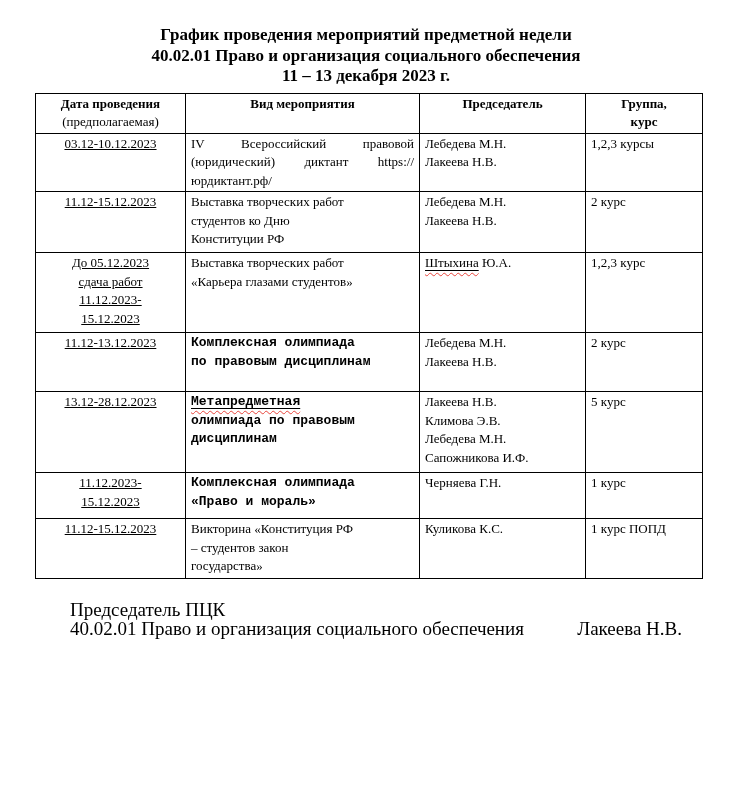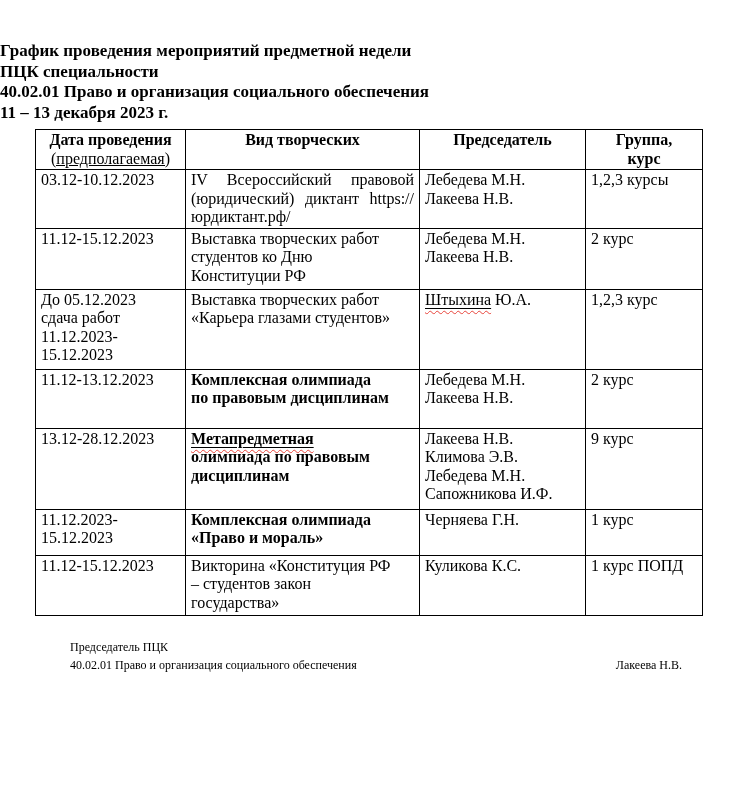--- a/index.html
+++ b/index.html
@@ -4,92 +4,93 @@
 <style>
   * { box-sizing: border-box; }
   html, body { margin: 0; padding: 0; }
   body {
     width: 732px; height: 793px;
     background: #ffffff; color: #000000;
     font-family: "Liberation Serif", serif;
     overflow: hidden;
   }
   .title-block {
-    margin-top: 41px;
+    margin-top: 25px;
+    text-align: center;
     font-weight: bold;
     font-size: 17px;
     line-height: 20.5px;
   }
   table.schedule {
     border-collapse: collapse;
     table-layout: fixed;
     margin: 6px 0 0 35px;
     width: 667px;
-    font-size: 16px;
+    font-size: 13px;
     line-height: 18.5px;
   }
   table.schedule th, table.schedule td {
     border: 1.5px solid #000000;
     padding: 1px 5px;
     vertical-align: top;
     overflow: hidden;
   }
   th { font-weight: bold; text-align: center; padding-top: 2px; }
-  .th-sub { font-weight: normal; display: block; text-decoration: underline; }
+  .th-sub { font-weight: normal; display: block; }
   .th-group { white-space: pre-line; }
   td.date-col {
+    text-align: center;
     vertical-align: middle;
     white-space: pre-line;
-    padding-left: 2px; padding-right: 2px;
+    padding-left: 2px; padding-right: 2px; text-decoration: underline;
   }
   td.event-col, td.resp-col, td.group-col { white-space: pre-line; }
   td.event-col.justify { white-space: normal; text-align: justify; }
-  .bold { font-weight: bold; }
+  .bold { font-weight: bold; font-family: Liberation Mono, monospace; }
   .misspell {
     text-decoration: underline wavy #e8453c;
     text-decoration-thickness: 1px;
     text-underline-offset: 4.5px;
   }
   .uline {
     text-decoration: underline solid #000000;
     text-decoration-thickness: 1px;
     text-underline-offset: 2.5px;
     text-align: right;
   }
   .footer {
     margin: 22px 50px 0 70px;
-    font-size: 12px;
+    font-size: 19px;
     line-height: 18.5px;
   }
   .footer-line2 { display: flex; justify-content: space-between; }
 </style>
 </head>
 <body>
 
 <div class="title-block">
   <div>График проведения мероприятий предметной недели</div>
-  <div>ПЦК специальности</div>
   <div>40.02.01 Право и организация социального обеспечения</div>
   <div>11 – 13 декабря 2023 г.</div>
 </div>
 
 <table class="schedule">
   <colgroup>
     <col style="width:150px">
     <col style="width:234px">
     <col style="width:166px">
     <col style="width:117px">
   </colgroup>
   <thead>
     <tr style="height:40px">
       <th>
         <span>Дата проведения</span>
         <span class="th-sub">(предполагаемая)</span>
       </th>
-      <th>Вид творческих</th>
+      <th>Вид мероприятия</th>
       <th>Председатель</th>
       <th class="th-group">Группа,
 курс</th>
     </tr>
   </thead>
   <tbody>
     <tr style="height:55px">
       <td class="date-col">03.12-10.12.2023</td>
       <td class="event-col justify">IV Всероссийский правовой (юридический) диктант https://юрдиктант.рф/</td>
       <td class="resp-col">Лебедева М.Н.
@@ -125,21 +126,21 @@
     </tr>
     <tr style="height:81px">
       <td class="date-col">13.12-28.12.2023</td>
       <td class="event-col bold"><span class="misspell"><span class="uline">Метапредметная</span></span><span>
 олимпиада по правовым
 дисциплинам</span></td>
       <td class="resp-col">Лакеева Н.В.
 Климова Э.В.
 Лебедева М.Н.
 Сапожникова И.Ф.</td>
-      <td class="group-col">9 курс</td>
+      <td class="group-col">5 курс</td>
     </tr>
     <tr style="height:46px">
       <td class="date-col">11.12.2023-
 15.12.2023</td>
       <td class="event-col bold">Комплексная олимпиада
 «Право и мораль»</td>
       <td class="resp-col">Черняева Г.Н.</td>
       <td class="group-col">1 курс</td>
     </tr>
     <tr style="height:60px">

